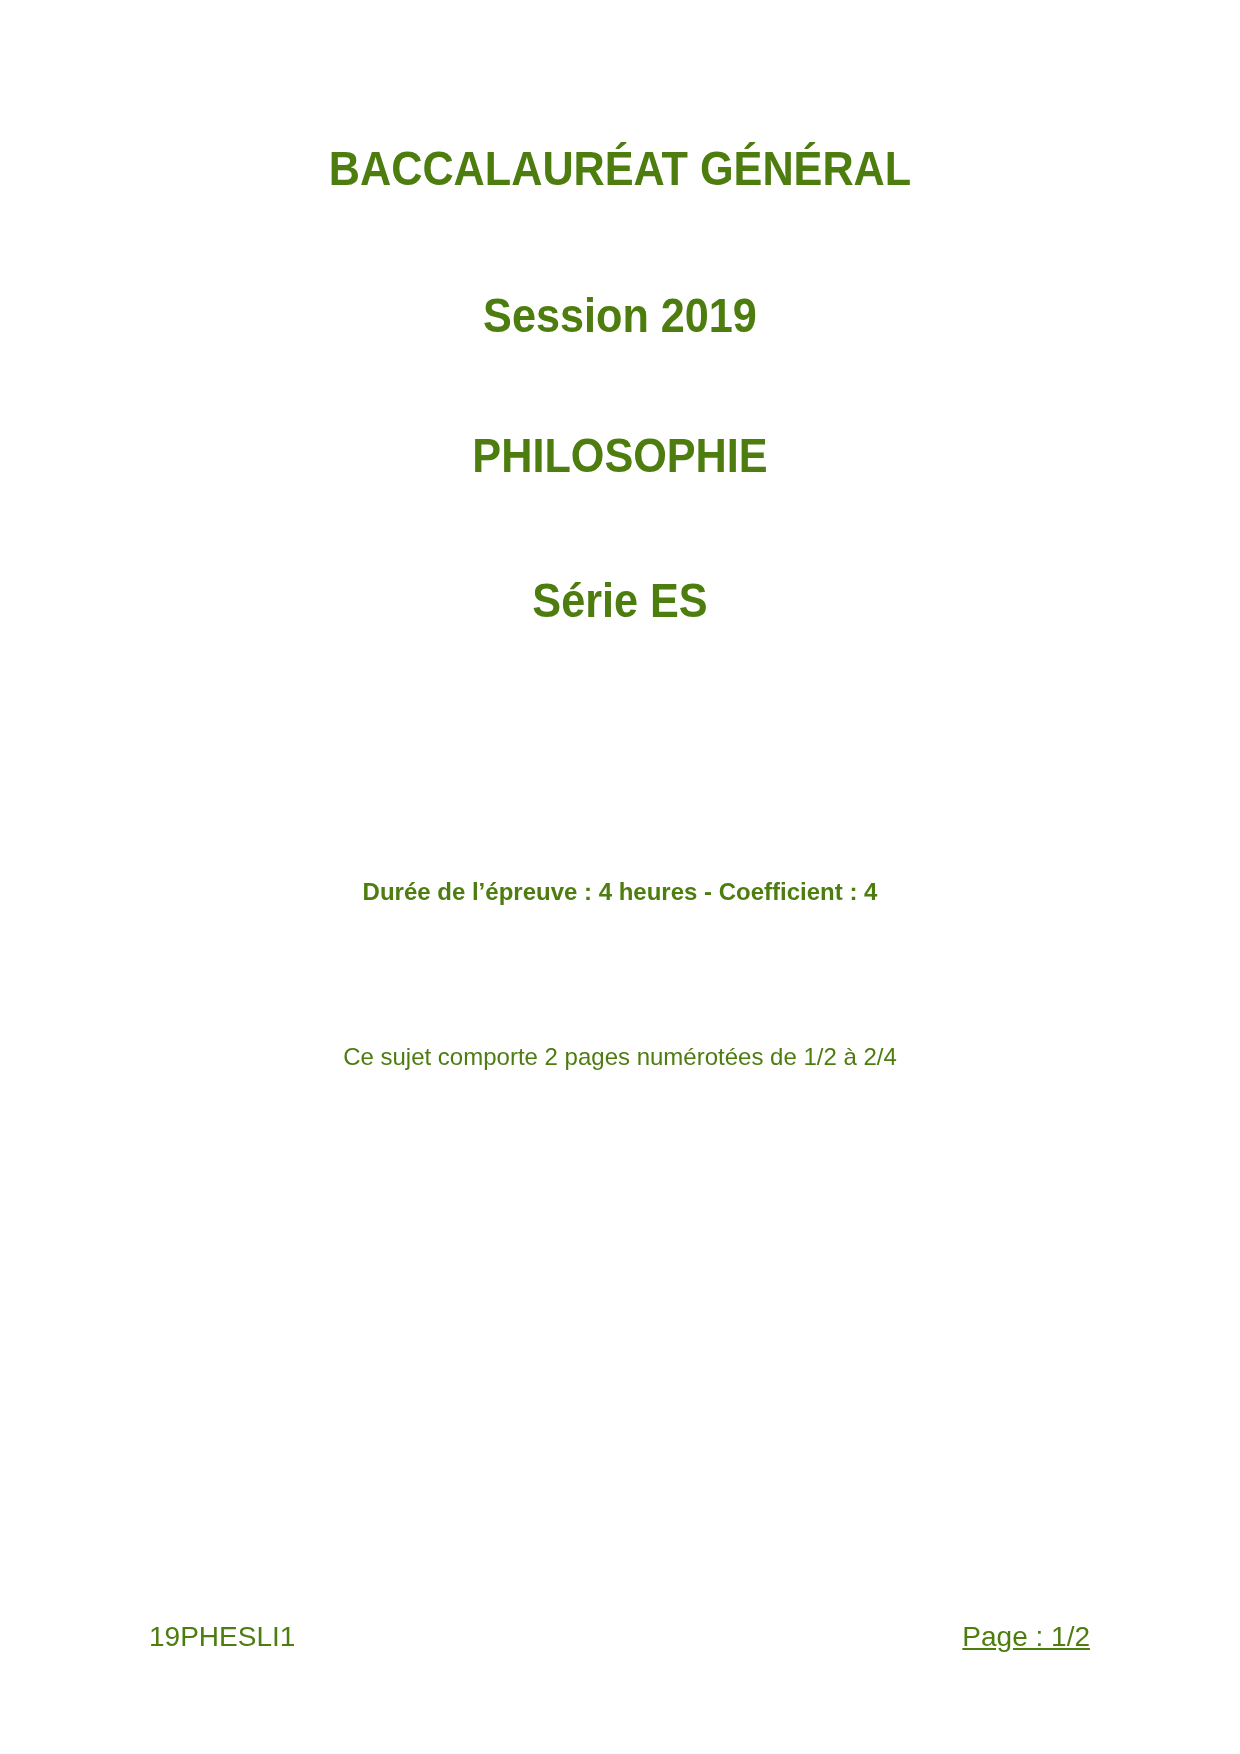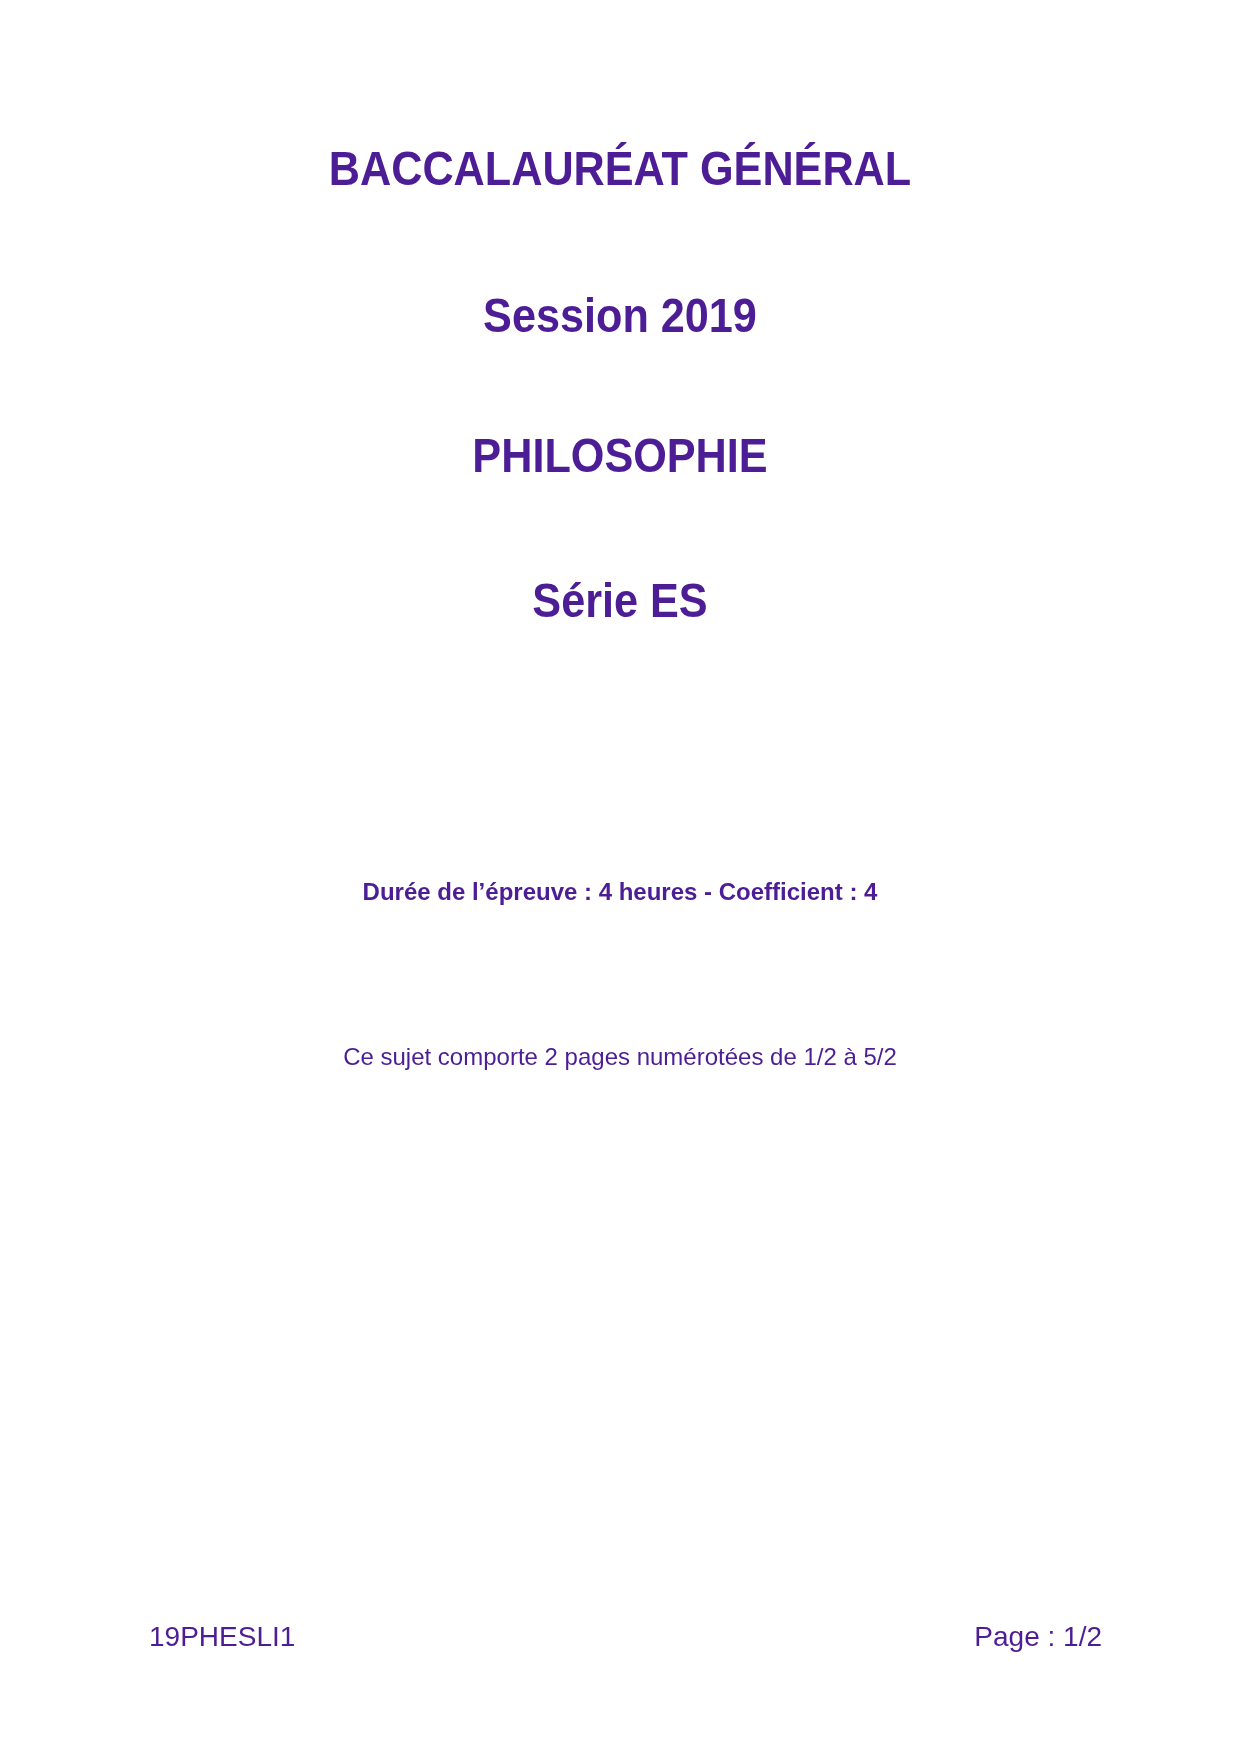--- a/index.html
+++ b/index.html
@@ -7,21 +7,21 @@
   html, body {
     background: #e8e8e8;
   }
 
   .page {
     position: relative;
     width: 1240px;
     height: 1754px;
     margin: 0 auto;
     background: #ffffff;
-    color: #4c1d95;
+    color: #4d7c0f;
     font-family: "Liberation Sans", "DejaVu Sans", sans-serif;
     overflow: hidden;
   }
 
   
   .heading {
     position: absolute;
     left: 0;
     width: 100%;
     text-align: center;
@@ -54,37 +54,37 @@
 
   
   .footer-ref, .footer-page {
     position: absolute;
     top: 1623px;
     font-size: 28px;
     line-height: 1;
     white-space: nowrap;
   }
   .footer-ref  { left: 149px; }
-  .footer-page { right: 138px; }
+  .footer-page { right: 150px; text-decoration: underline; }
 </style>
 </head>
 <body>
 
 <div class="page">
 
   <div class="heading heading-title">BACCALAURÉAT GÉNÉRAL</div>
 
   <div class="heading heading-session">Session 2019</div>
 
   <div class="heading heading-subject">PHILOSOPHIE</div>
 
   <div class="heading heading-series">Série ES</div>
 
   <div class="mid-line bold line-duration">Durée de l’épreuve : 4 heures - Coefficient : 4</div>
 
-  <div class="mid-line line-pagesnote">Ce sujet comporte 2 pages numérotées de 1/2 à 5/2</div>
+  <div class="mid-line line-pagesnote">Ce sujet comporte 2 pages numérotées de 1/2 à 2/4</div>
 
 
   <div class="footer-ref">19PHESLI1</div>
 
   <div class="footer-page">Page : 1/2</div>
 
 </div>
 
 </body></html>

